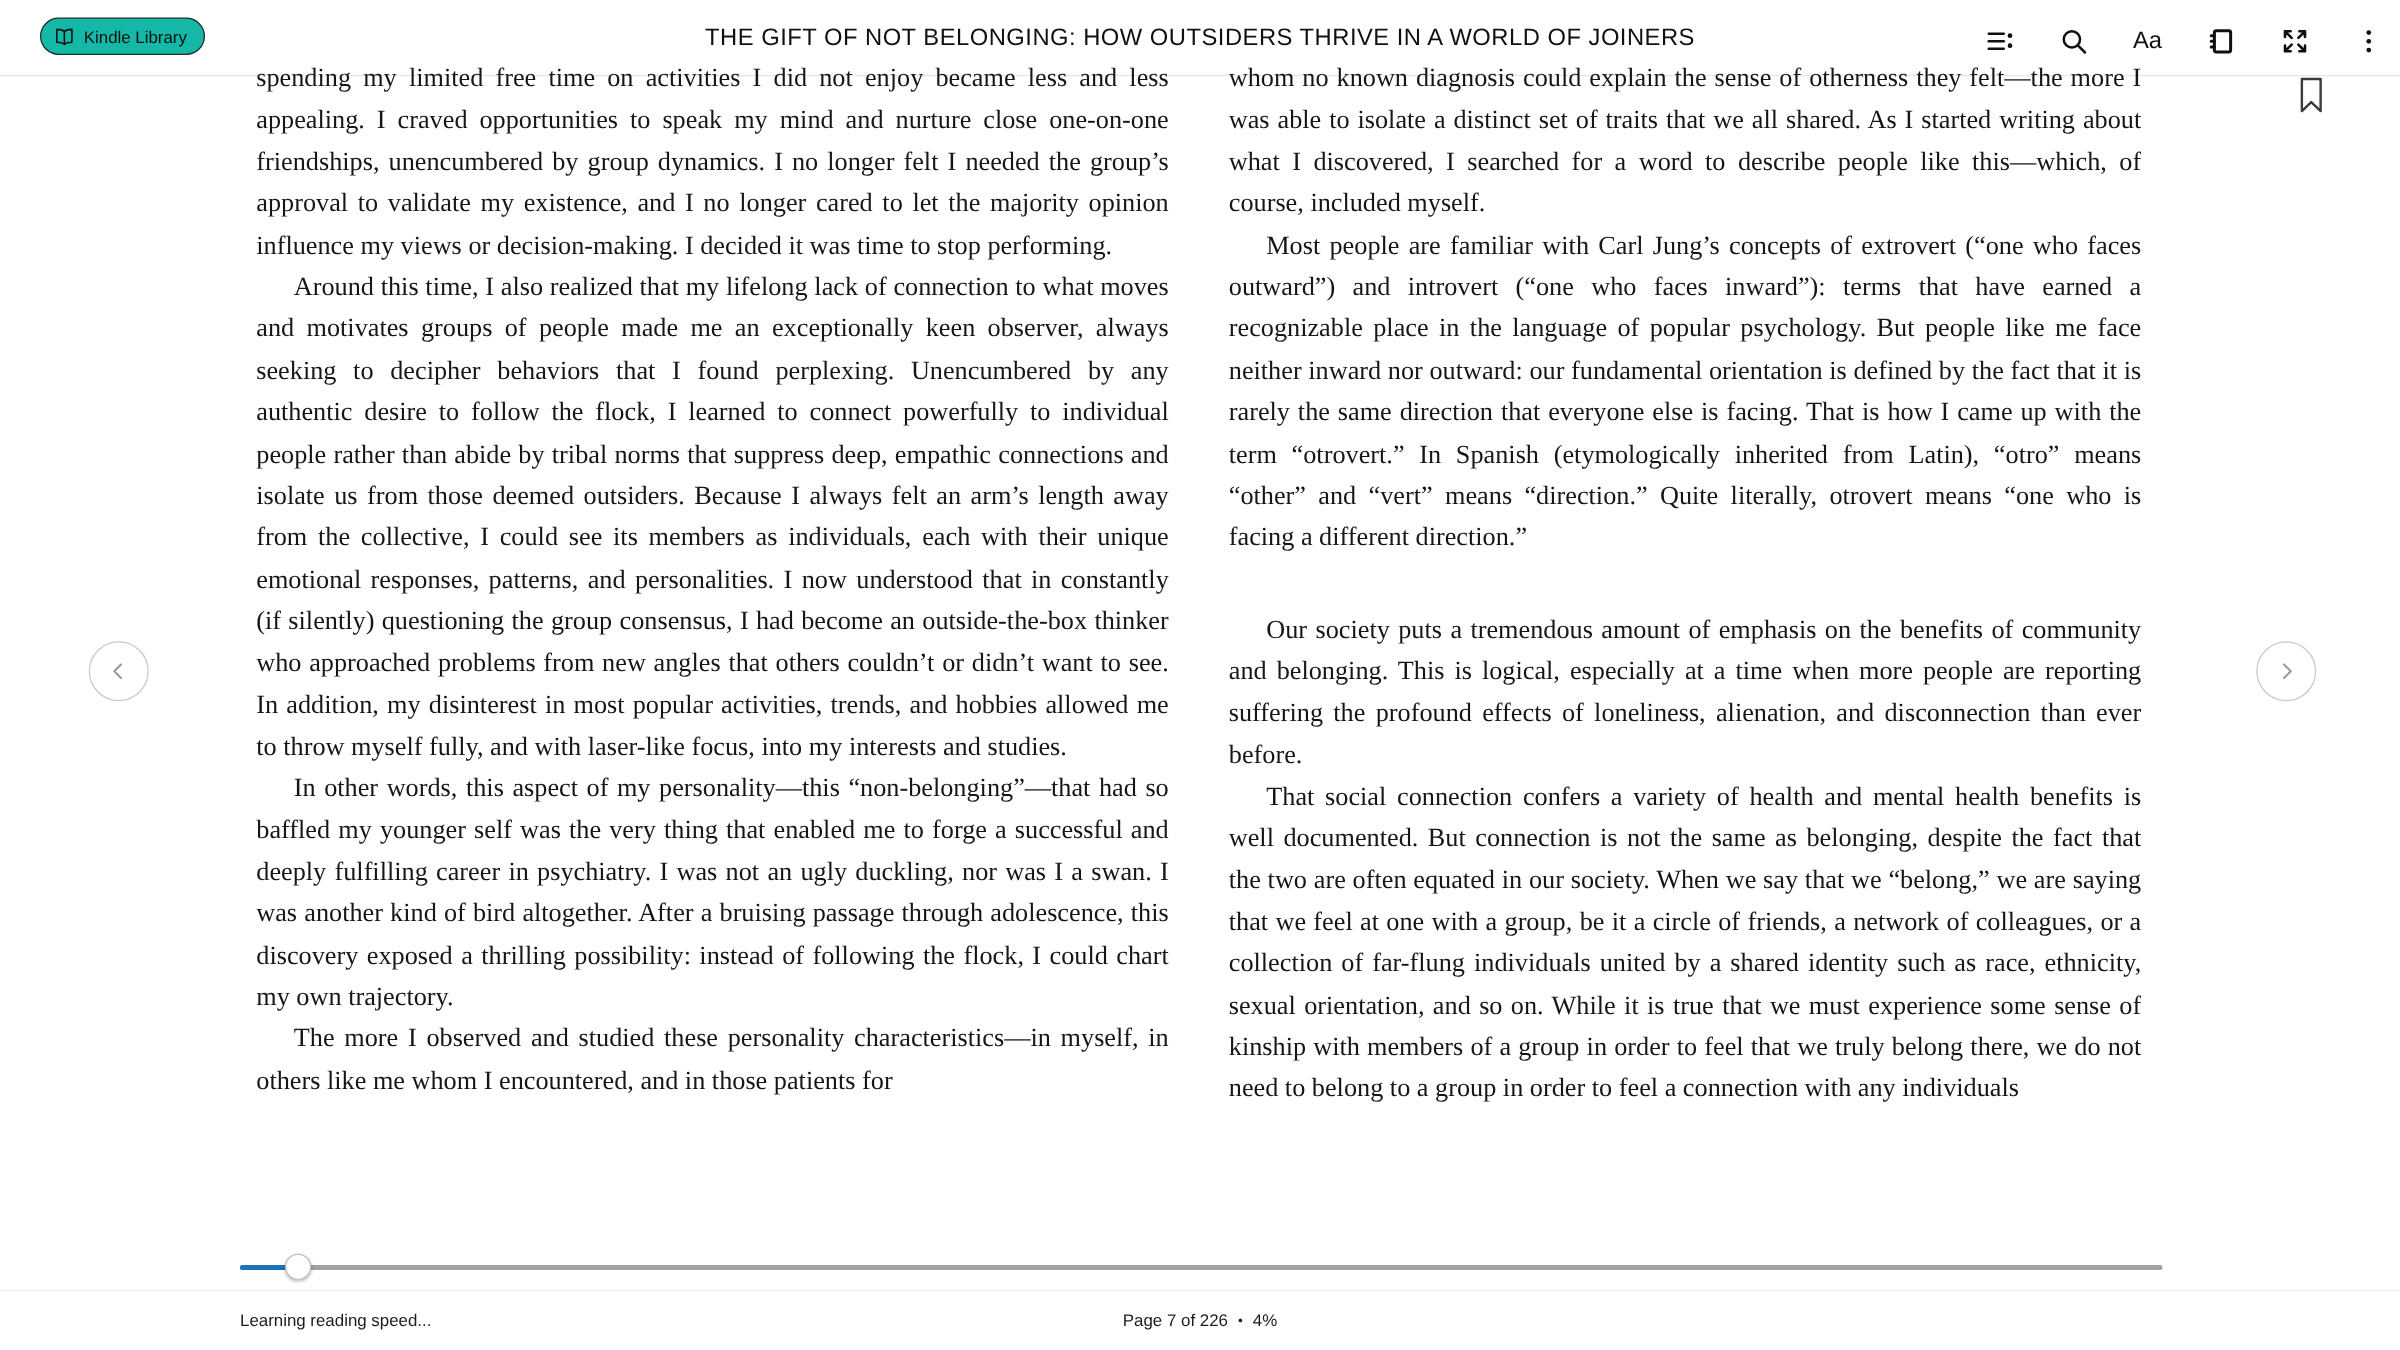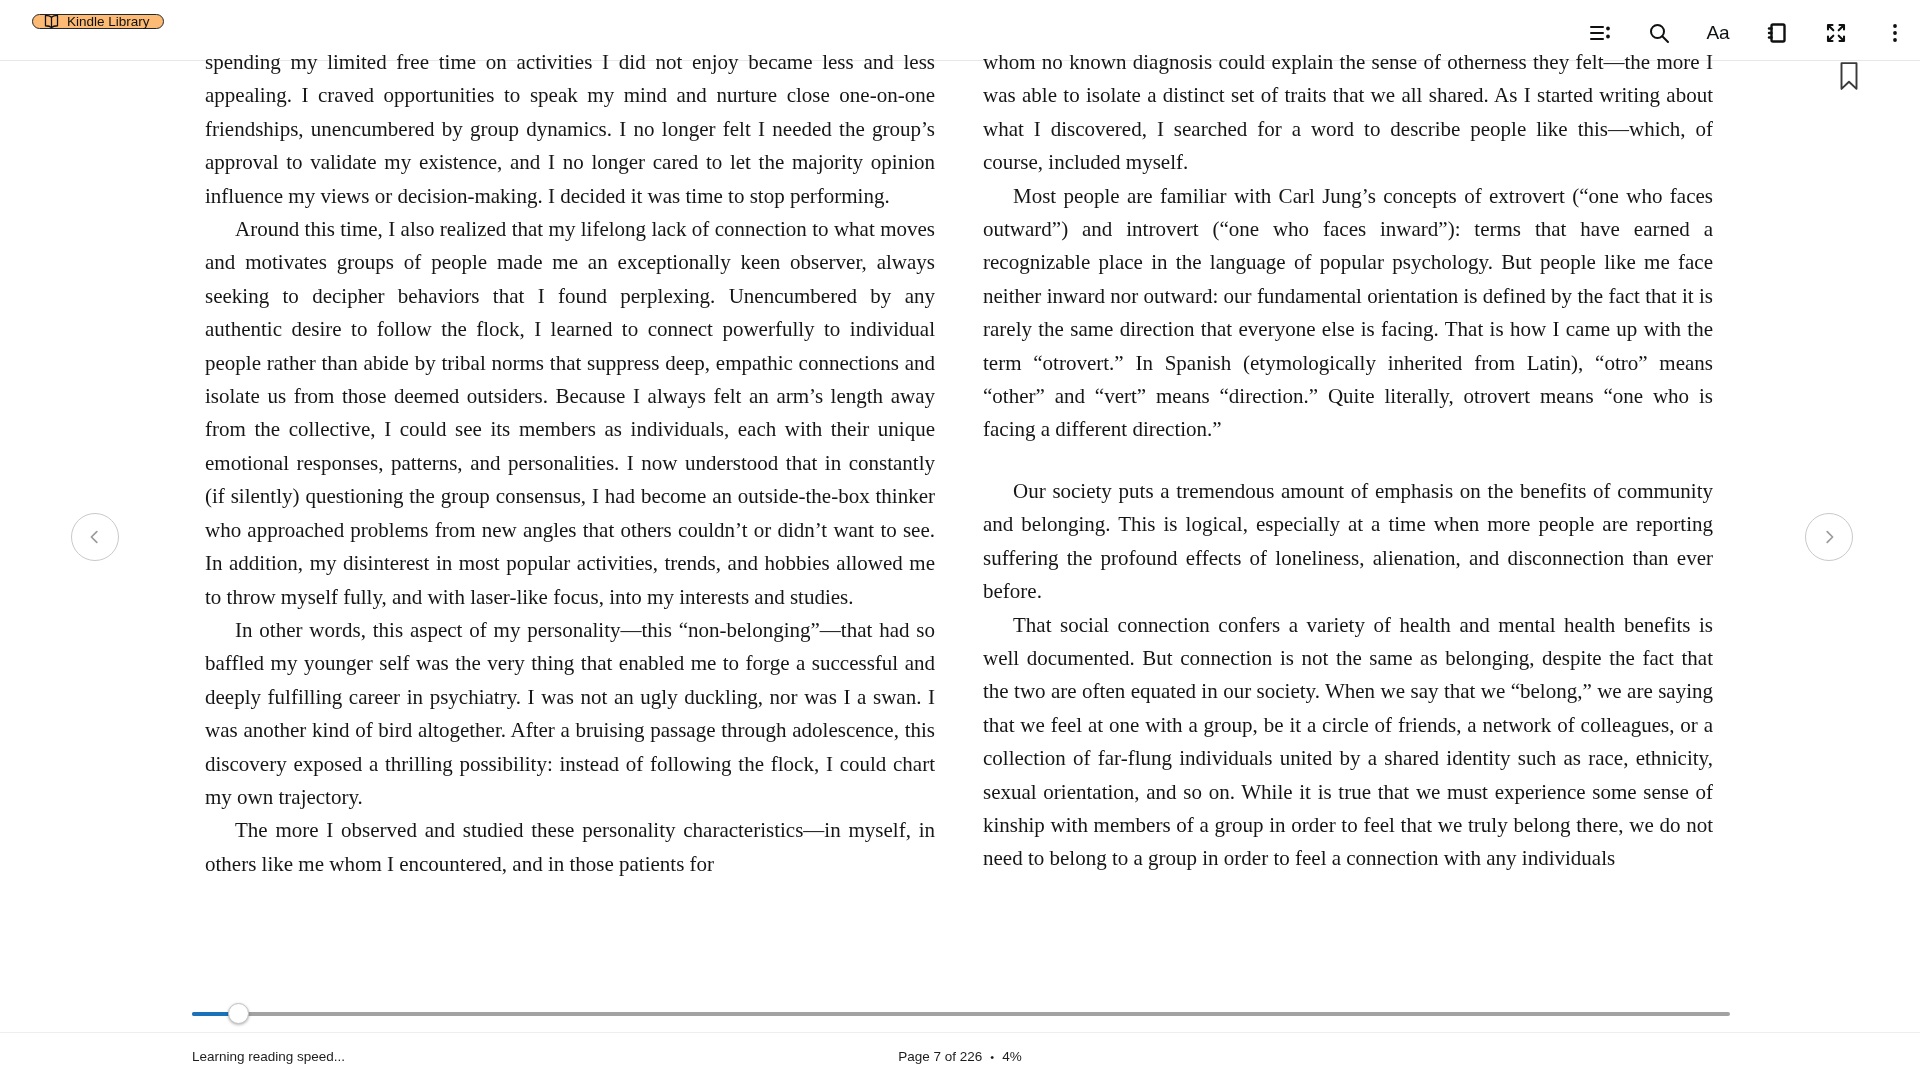--- a/index.html
+++ b/index.html
@@ -3,42 +3,42 @@
 <meta charset="utf-8">
 <style>
   html,body{margin:0;padding:0;}
   body{
     width:1920px;height:1080px;position:relative;overflow:hidden;
     background:#ffffff;font-family:"Liberation Sans",sans-serif;color:#0f1111;
   }
   
   .header{position:absolute;left:0;top:0;width:1920px;height:60px;background:#fff;border-bottom:1px solid #e7e7e7;}
   .library-btn{
-    position:absolute;left:32px;top:14px;height:15px;box-sizing:border-box;
+    position:absolute;left:32px;top:14px;height:30px;box-sizing:border-box;
     display:flex;align-items:center;gap:7px;padding:0 13px 0 10px;
-    border:1.5px solid #23282e;border-radius:16px;background:#fdba74;cursor:pointer;
+    border:1.5px solid #23282e;border-radius:16px;background:#14b8a6;cursor:pointer;
     font-size:13.5px;color:#0f1111;font-family:"Liberation Sans",sans-serif;
   }
   .book-title{
     position:absolute;left:50%;top:20px;transform:translateX(-50%);
     font-size:19px;letter-spacing:.4px;white-space:nowrap;color:#0f1111;
   }
   .toolbar{position:absolute;top:21px;right:13px;display:flex;align-items:center;gap:20px;}
   .icon-btn{width:24px;height:24px;padding:0;border:none;background:none;cursor:pointer;display:flex;justify-content:center;margin-left:15px;}
   .aa-glyph{font-size:19px;font-weight:500;color:#0f1111;line-height:24px;}
   .bookmark{position:absolute;left:1836px;top:60px;width:28px;height:32px;padding:0;border:none;background:none;cursor:pointer;}
   
   .col{
     position:absolute;top:46px;width:730px;max-height:925px;overflow:hidden;
     font-family:"Liberation Serif",serif;font-size:21px;line-height:33.4px;
     text-align:justify;color:#161616;
   }
   .col p{margin:0;}
   .col p.indent{text-indent:30px;}
-  .col p.sect{margin-top:28px;}
+  .col p.sect{margin-top:40px;}
   .col-left{left:205px;}
   .col-right{left:983px;}
   
   .nav-btn{
     position:absolute;width:48px;height:48px;border-radius:50%;
     border:1px solid #c9c9c9;background:#fff;cursor:pointer;
     display:flex;align-items:center;justify-content:center;padding:0;
   }
   .nav-left{left:71px;top:513px;}
   .nav-right{left:1805px;top:513px;}
@@ -67,20 +67,21 @@
   <button class="library-btn">
     <span>
       <svg width="17" height="15" viewBox="0 0 24 21" fill="none" stroke="#0f1111" stroke-width="1.8" stroke-linejoin="round">
         <path d="M12 4.5 C10 2.6 7 2 3.5 2 V16.5 C7 16.5 10 17 12 19 C14 17 17 16.5 20.5 16.5 V2 C17 2 14 2.6 12 4.5 Z"></path>
         <path d="M12 4.5 V19"></path>
       </svg>
     </span>
     <span>Kindle Library</span>
   </button>
 
+  <div class="book-title">THE GIFT OF NOT BELONGING: HOW OUTSIDERS THRIVE IN A WORLD OF JOINERS</div>
 
   <div class="toolbar">
     <button class="icon-btn" title="Contents">
       <svg width="24" height="24" viewBox="0 0 24 24" stroke="#0f1111" stroke-width="2" stroke-linecap="round">
         <line x1="3" y1="6" x2="15" y2="6"></line>
           <line x1="3" y1="12" x2="15" y2="12"></line>
           <line x1="3" y1="18" x2="15" y2="18"></line>
         <circle cx="20" cy="7.5" r="0.9" fill="#0f1111"></circle>
           <circle cx="20" cy="15.5" r="0.9" fill="#0f1111"></circle>
       </svg>

